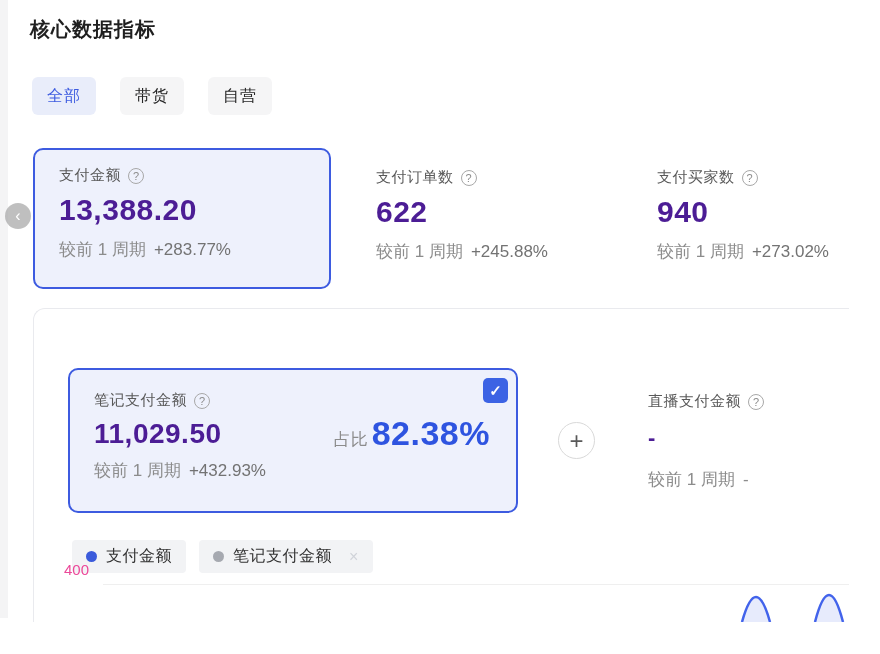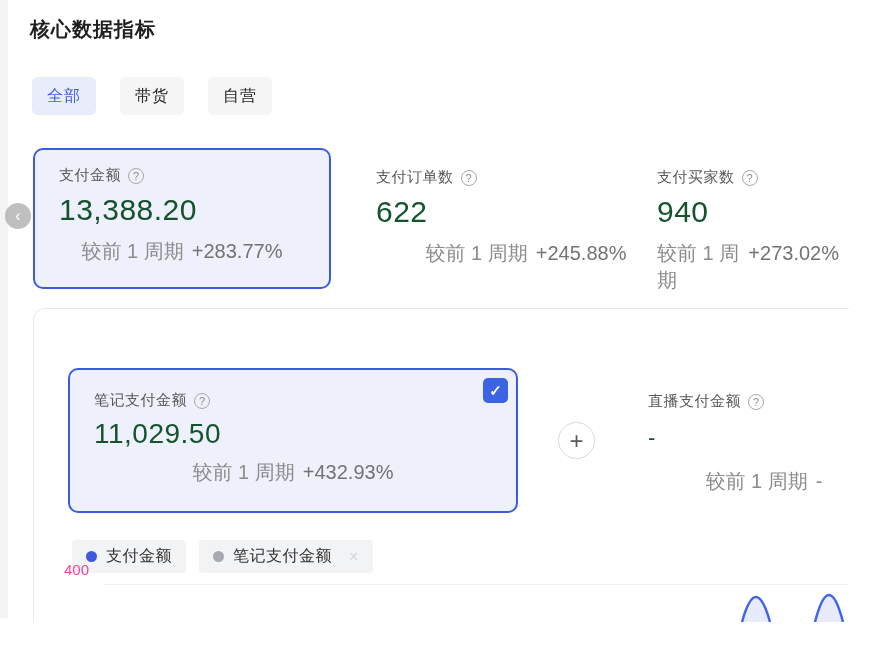--- a/index.html
+++ b/index.html
@@ -102,31 +102,30 @@
     color: #8c8c8c;
     font-size: 11px;
     line-height: 14px;
     text-align: center;
     display: inline-block;
     cursor: pointer;
   }
   .card-value {
     margin-top: 8px;
     font-size: 30px;
-    font-weight: 400;
-    color: #14532d;
+    font-weight: 700;
+    color: #4c1d95;
     letter-spacing: 0.5px;
   }
   .card-sub {
     margin-top: 11px;
-    font-size: 20px;
+    font-size: 17px;
     display: flex;
     gap: 8px;
     align-items: baseline;
-    justify-content: center;
   }
   .compare-label { color: #8c8c8c; }
   .change.up { color: #737373; }
   .change.neutral { color: #8c8c8c; }
 
   
   .detail-panel {
     position: absolute;
     left: 33px; top: 308px;
     width: 847px; height: 330px;
@@ -329,20 +328,24 @@
   <div class="sub-card">
     <div class="card-label-row">
       <span class="card-label">笔记支付金额</span>
       <span class="help-icon">?</span>
     </div>
     <div class="card-value">11,029.50</div>
     <div class="card-sub">
       <span class="compare-label">较前 1 周期</span>
       <span class="change up">+432.93%</span>
     </div>
+    <div class="ratio-block">
+      <span class="ratio-label">占比</span>
+      <span class="ratio-value">82.38%</span>
+    </div>
     <div class="checkbox"><span>✓</span></div>
   </div>
 
   <button class="plus-button"><span>+</span></button>
 
   <div class="sub-card-plain">
     <div class="card-label-row">
       <span class="card-label">直播支付金额</span>
       <span class="help-icon">?</span>
     </div>

